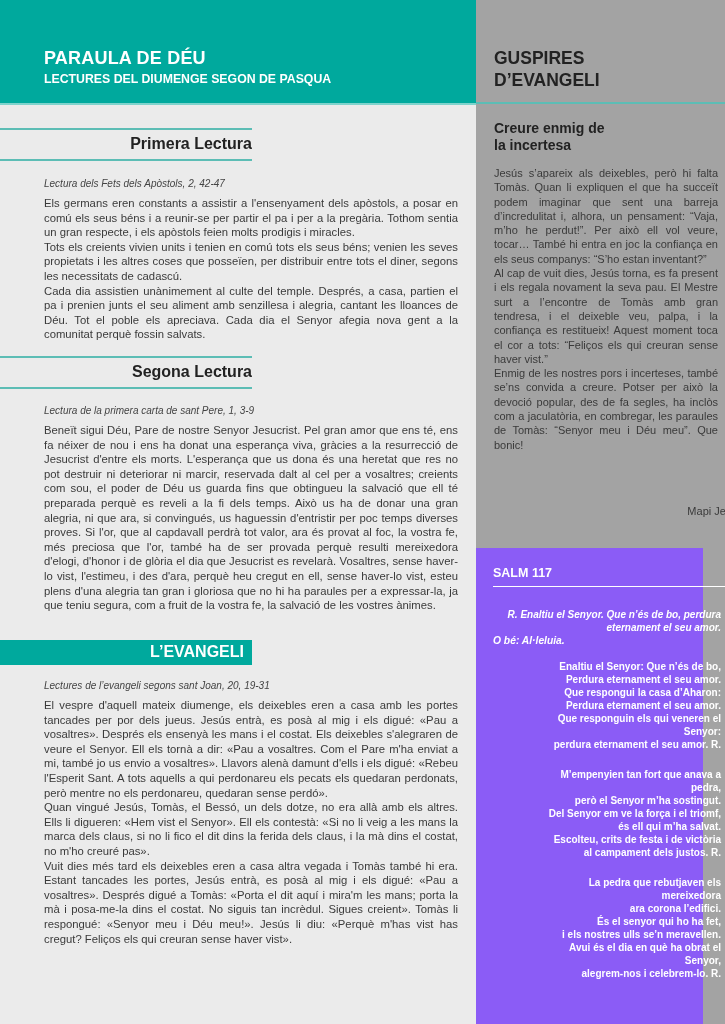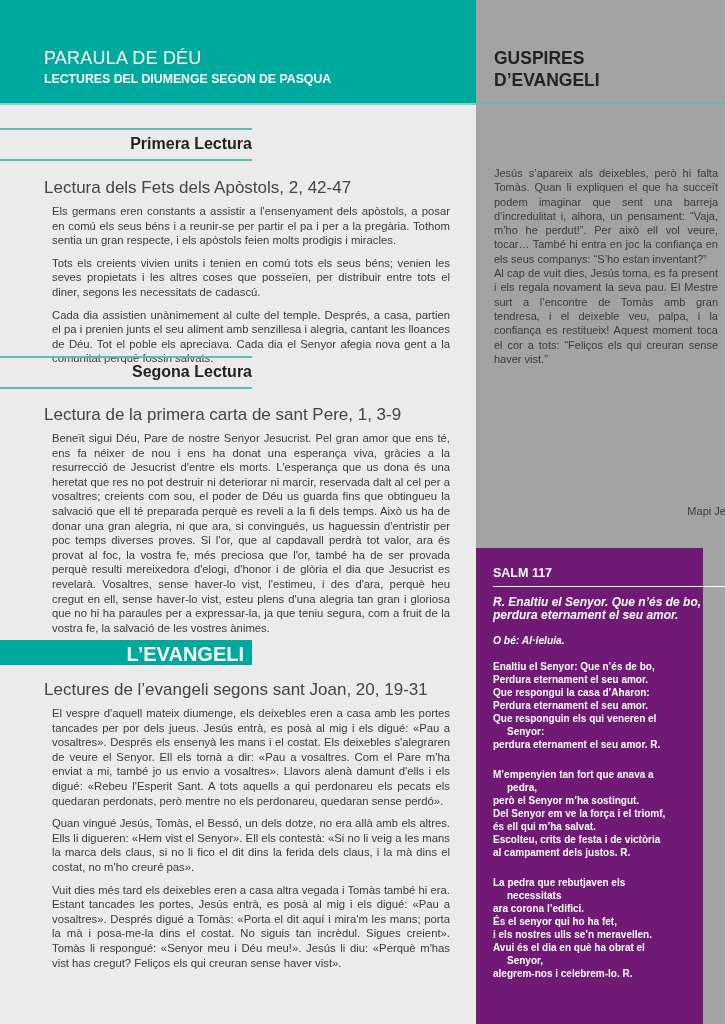--- a/index.html
+++ b/index.html
@@ -1,50 +1,50 @@
 <!DOCTYPE html>
 <html><head>
   <meta charset="utf-8">
   <style>
     * { box-sizing: border-box; margin: 0; padding: 0; }
     html, body { width: 725px; height: 1024px; overflow: hidden; background: #ffffff; }
     body { font-family: "Liberation Sans", sans-serif; color: #333; position: relative; }
 
     .left { position: absolute; left: 0; top: 0; width: 476px; height: 1024px; background: #ebebeb; }
     .left-header { position: absolute; left: 0; top: 0; width: 476px; height: 103px; background: #00a99d; }
-    .left-header .title { position: absolute; left: 44px; top: 48px; color: #fff; font-weight: normal; font-size: 18px; letter-spacing: 0.2px; }
+    .left-header .title { position: absolute; left: 44px; top: 48px; color: #fff; font-weight: bold; font-size: 18px; letter-spacing: 0.2px; }
     .left-header .subtitle { position: absolute; left: 44px; top: 72px; color: #fff; font-weight: bold; font-size: 12.3px; }
     .left-header-line { position: absolute; left: 0; top: 103px; width: 476px; height: 2px; background: #7fd3cc; }
 
     .section-heading { position: absolute; left: 0; width: 252px; height: 33px; }
     .section-heading .line-top, .section-heading .line-bot { position: absolute; left: 0; width: 252px; height: 2px; background: #5cbdb5; }
     .section-heading .line-top { top: 0; }
     .section-heading .line-bot { bottom: 0; }
     .section-heading .label { position: absolute; right: 0; top: 7px; font-weight: bold; font-size: 16px; color: #222; }
 
     .evangeli-heading { position: absolute; left: 0; top: 640px; width: 252px; height: 25px; background: #00a99d; }
-    .evangeli-heading .label { position: absolute; right: 8px; top: 3px; font-weight: bold; font-size: 20px; color: #fff; }
+    .evangeli-heading .label { position: absolute; right: 8px; top: 3px; font-weight: bold; font-size: 16px; color: #fff; }
 
-    .ref { position: absolute; left: 44px; font-size: 17px; color: #444; }
+    .ref { position: absolute; left: 44px; font-style: italic; font-size: 10px; color: #444; }
     .body-text { position: absolute; left: 44px; width: 414px; font-size: 11.3px; line-height: 14.6px; color: #3a3a3a; text-align: justify; }
-    .body-text p { margin: 8px; }
+    .body-text p { margin: 0; }
 
     .right { position: absolute; left: 476px; top: 0; width: 291px; height: 1024px; background: #a3a3a3; }
     .right-border { position: absolute; left: 476px; top: 0; width: 2px; height: 103px; background: #00a99d; }
     .right .rh-title { position: absolute; left: 18px; top: 47px; font-weight: bold; font-size: 17.5px; line-height: 22px; color: #222; }
     .right-line { position: absolute; left: 476px; top: 102px; width: 249px; height: 2px; background: #5cbdb5; }
     .right .art-title { position: absolute; left: 18px; top: 120px; font-weight: bold; font-size: 14px; line-height: 17px; color: #222; }
     .right .art-text { position: absolute; left: 18px; top: 166px; width: 224px; font-size: 11px; line-height: 14.3px; color: #3a3a3a; text-align: justify; }
     .right .art-text p { margin: 0; }
     .right .author { position: absolute; right: 24px; top: 505px; font-size: 11px; color: #3a3a3a; }
 
-    .salm { position: absolute; left: 476px; top: 548px; width: 227px; height: 476px; background: #701a75; color: #fff; }
+    .salm { position: absolute; left: 476px; top: 548px; width: 227px; height: 476px; background: #8b5cf6; color: #fff; text-align: right; }
     .salm .salm-title { position: absolute; left: 17px; top: 18px; font-weight: bold; font-size: 12.5px; }
     .salm .salm-line { position: absolute; left: 17px; top: 38px; width: 232px; height: 1px; background: #fff; }
-    .salm .resp { position: absolute; left: 17px; top: 48px; width: 228px; font-weight: bold; font-style: italic; font-size: 12px; line-height: 13px; }
+    .salm .resp { position: absolute; left: 17px; top: 60px; width: 228px; font-weight: bold; font-style: italic; font-size: 10px; line-height: 13px; }
     .salm .alt { position: absolute; left: 17px; top: 87px; font-weight: bold; font-style: italic; font-size: 10.3px; }
     .salm .stanza { position: absolute; left: 17px; width: 228px; font-weight: bold; font-size: 10px; line-height: 13px; }
     .salm .stanza .ln { display: block; }
     .salm .stanza .ln.indent { padding-left: 14px; }
   </style>
 </head>
 <body>
 
 <div class="left"></div>
 
@@ -85,23 +85,28 @@
   <p>Quan vingué Jesús, Tomàs, el Bessó, un dels dotze, no era allà amb els altres. Ells li digueren: «Hem vist el Senyor». Ell els contestà: «Si no li veig a les mans la marca dels claus, si no li fico el dit dins la ferida dels claus, i la mà dins el costat, no m'ho creuré pas».</p>
   <p>Vuit dies més tard els deixebles eren a casa altra vegada i Tomàs també hi era. Estant tancades les portes, Jesús entrà, es posà al mig i els digué: «Pau a vosaltres». Després digué a Tomàs: «Porta el dit aquí i mira'm les mans; porta la mà i posa-me-la dins el costat. No siguis tan incrèdul. Sigues creient». Tomàs li respongué: «Senyor meu i Déu meu!». Jesús li diu: «Perquè m'has vist has cregut? Feliços els qui creuran sense haver vist».</p>
 </div>
 
 <div class="right-border"></div>
 <div class="right">
   <div class="rh-title">
     <span>GUSPIRES</span><br>
     <span>D’EVANGELI</span>
   </div>
+  <div class="art-title">
+    <span>Creure enmig de</span><br>
+    <span>la incertesa</span>
+  </div>
   <div class="art-text">
     <p>Jesús s’apareix als deixebles, però hi falta Tomàs. Quan li expliquen el que ha succeït podem imaginar que sent una barreja d’incredulitat i, alhora, un pensament: “Vaja, m’ho he perdut!”. Per això ell vol veure, tocar… També hi entra en joc la confiança en els seus companys: “S’ho estan inventant?”</p>
     <p>Al cap de vuit dies, Jesús torna, es fa present i els regala novament la seva pau. El Mestre surt a l’encontre de Tomàs amb gran tendresa, i el deixeble veu, palpa, i la confiança es restitueix! Aquest moment toca el cor a tots: “Feliços els qui creuran sense haver vist.”</p>
+    <p>Enmig de les nostres pors i incerteses, també se’ns convida a creure. Potser per això la devoció popular, des de fa segles, ha inclòs com a jaculatòria, en combregar, les paraules de Tomàs: “Senyor meu i Déu meu”. Que bonic!</p>
   </div>
   <div class="author">Mapi Jesús</div>
 </div>
 <div class="right-line"></div>
 
 <div class="salm">
   <div class="salm-title">SALM 117</div>
   <div class="salm-line"></div>
   <div class="resp">R. Enaltiu el Senyor. Que n’és de bo, perdura eternament el seu amor.</div>
   <div class="alt">O bé: Al·leluia.</div>
@@ -121,21 +126,21 @@
     <span class="ln indent">pedra,</span>
     <span class="ln">però el Senyor m’ha sostingut.</span>
     <span class="ln">Del Senyor em ve la força i el triomf,</span>
     <span class="ln">és ell qui m’ha salvat.</span>
     <span class="ln">Escolteu, crits de festa i de victòria</span>
     <span class="ln">al campament dels justos. R.</span>
   </div>
 
   <div class="stanza" style="top:328px;">
     <span class="ln">La pedra que rebutjaven els</span>
-    <span class="ln indent">necessitats</span>
+    <span class="ln indent">mereixedora</span>
     <span class="ln">ara corona l’edifici.</span>
     <span class="ln">És el senyor qui ho ha fet,</span>
     <span class="ln">i els nostres ulls se’n meravellen.</span>
     <span class="ln">Avui és el dia en què ha obrat el</span>
     <span class="ln indent">Senyor,</span>
     <span class="ln">alegrem-nos i celebrem-lo. R.</span>
   </div>
 </div>
 
 </body></html>

